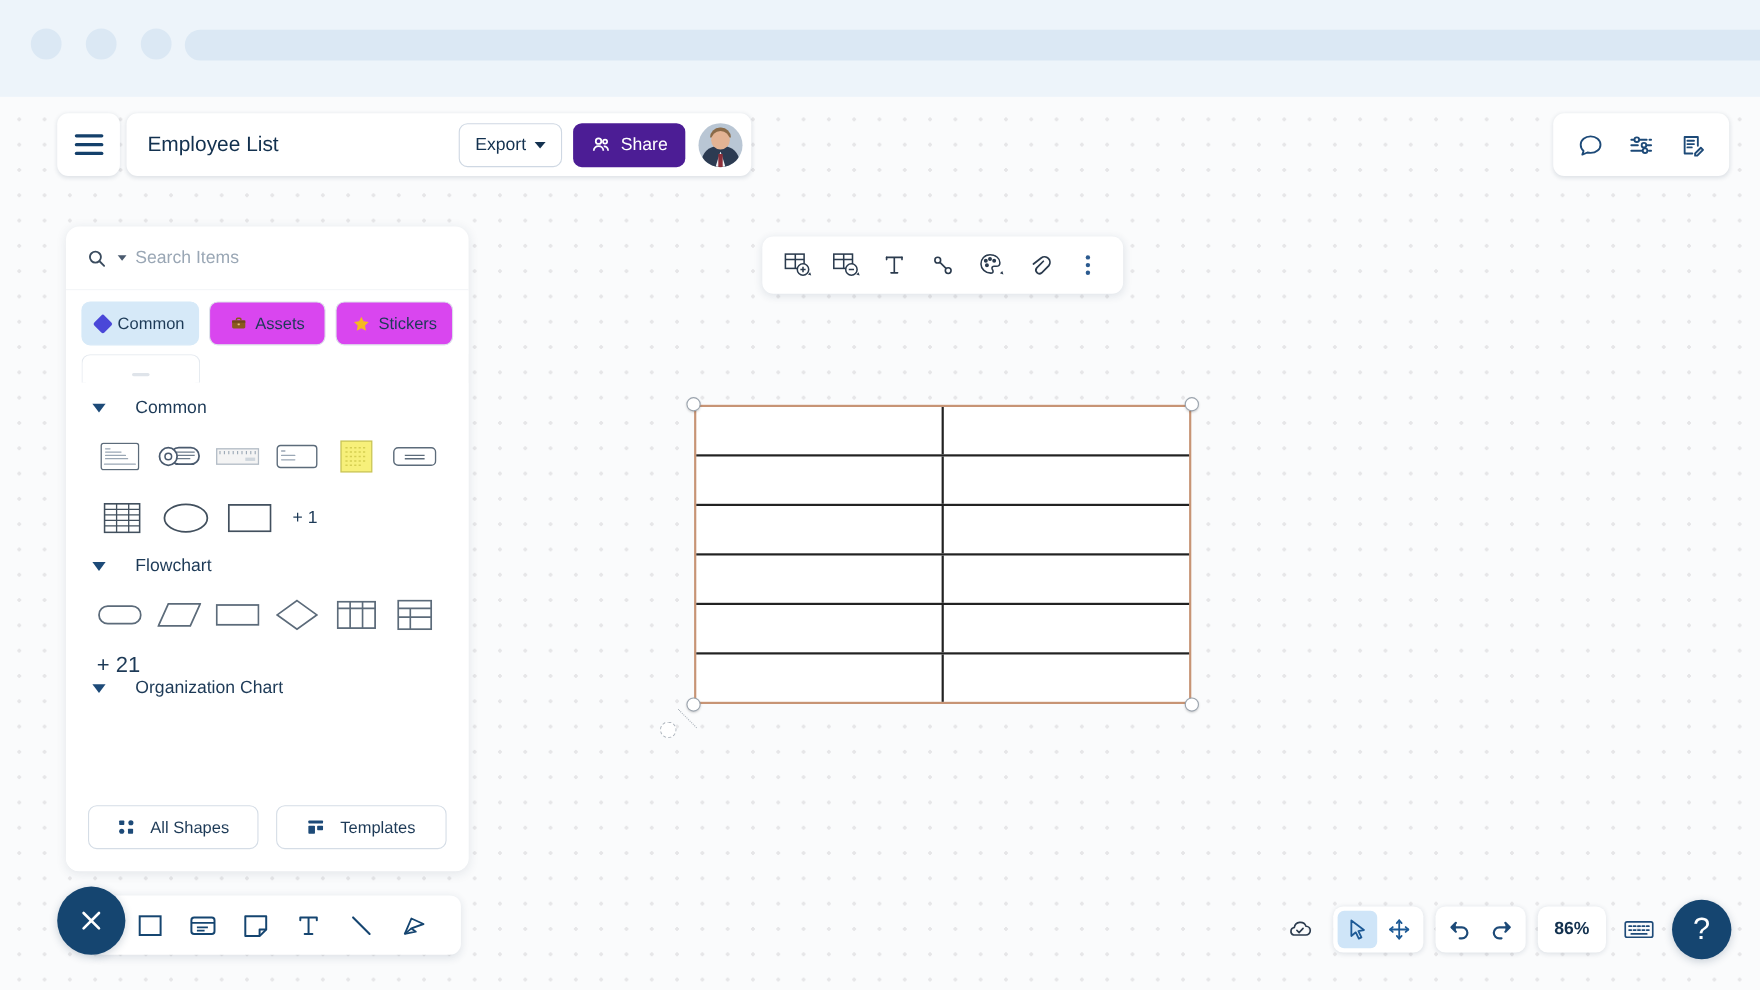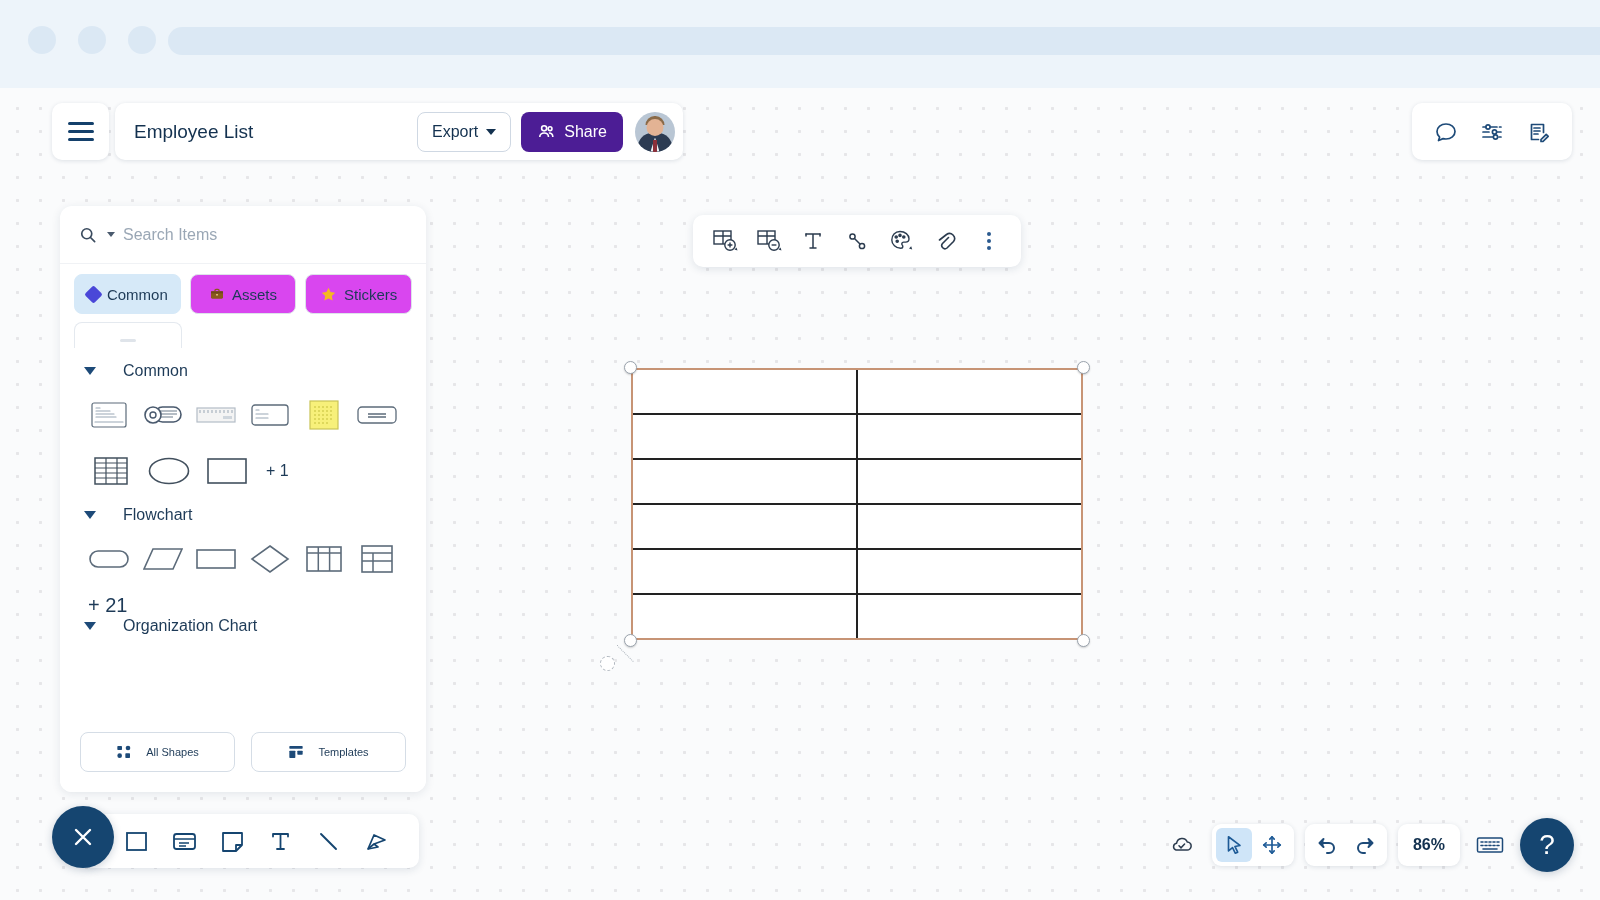--- a/index.html
+++ b/index.html
@@ -121,21 +121,21 @@
   .tri-down { width: 0; height: 0; border-left: 6px solid transparent; border-right: 6px solid transparent; border-top: 8px solid #1d4a78; }
   .shape-row { display: flex; align-items: center; padding: 0 22px; gap: 0; margin-bottom: 14px; }
   .shape-cell { width: 58px; height: 42px; display: flex; align-items: center; justify-content: center; cursor: pointer; }
   .more-count { font-size: 16px; color: #1d3a57; padding-left: 10px; cursor: pointer; }
   .more-count-row { padding: 0 28px; margin-bottom: 0; font-size: 20px; color: #1d3a57; cursor: pointer; }
 
   .panel-footer { padding: 14px 20px 20px; display: flex; gap: 16px; background: #fff; }
   .footer-btn {
     flex: 1; height: 40px; border: 1px solid #d5dde6; border-radius: 8px; background: #fff;
     display: flex; align-items: center; justify-content: center; gap: 14px;
-    font-size: 11px; color: #1d3a57; cursor: pointer;
+    font-size: 15px; color: #1d3a57; cursor: pointer;
     font-family: "Liberation Sans", sans-serif;
   }
 
   
   .canvas-toolbar {
     position: absolute; left: 693px; top: 215px; height: 52px; background: #fff;
     border-radius: 10px; box-shadow: 0 2px 8px rgba(25,50,80,.12);
     display: flex; align-items: center; gap: 4px; padding: 0 12px; z-index: 20;
   }
   .ct-btn { width: 40px; height: 40px; display: flex; align-items: center; justify-content: center; cursor: pointer; border-radius: 6px; }

